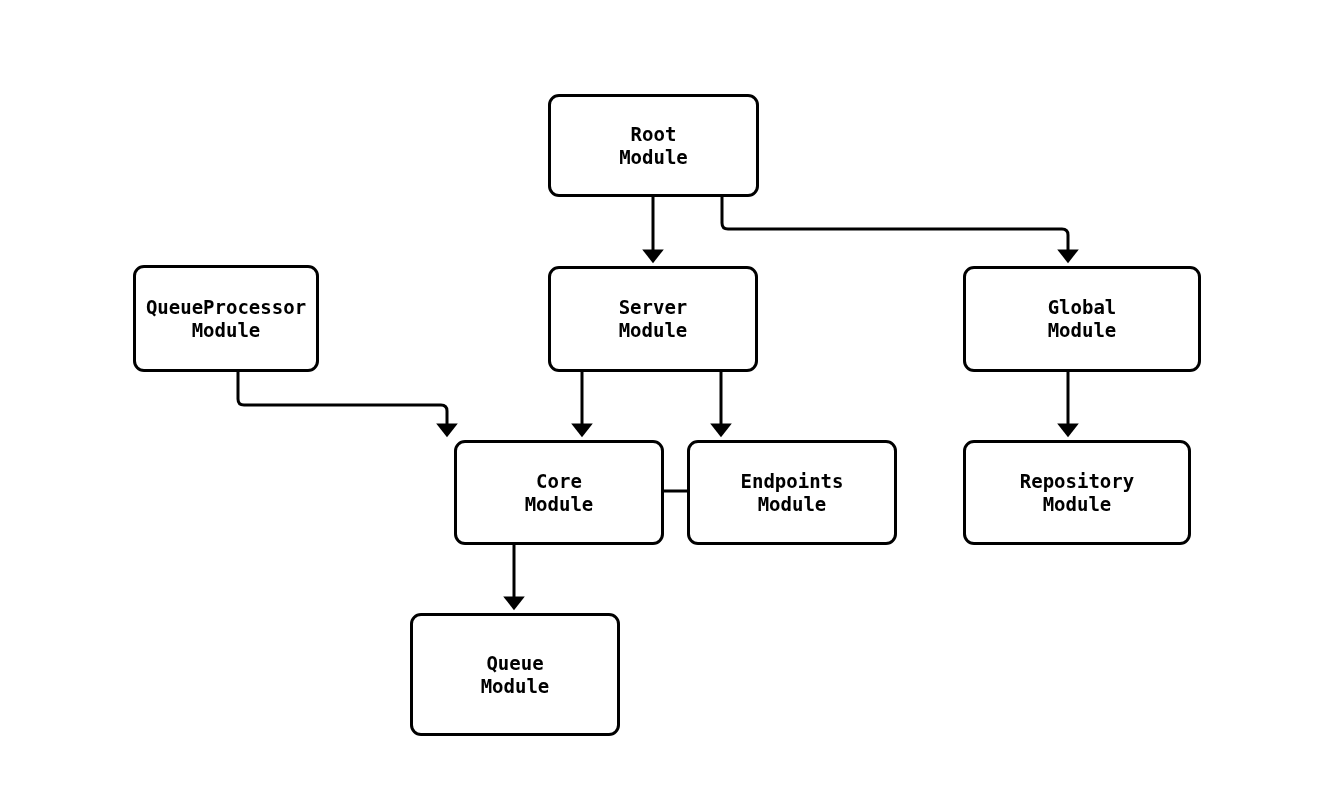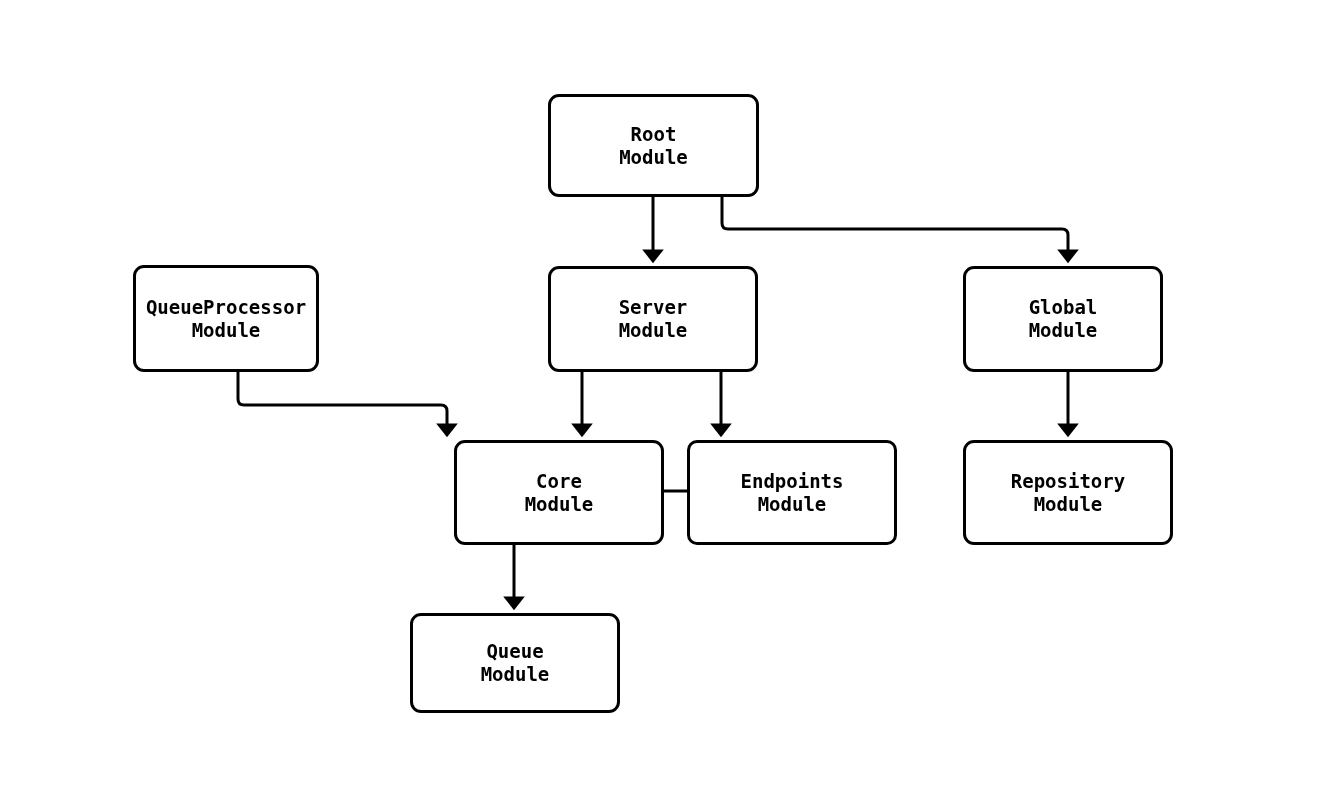--- a/index.html
+++ b/index.html
@@ -79,38 +79,38 @@
   <div class="node" style="left: 133px; top: 265px; width: 186px; height: 107px;">
     <span class="node-line">QueueProcessor</span>
     <span class="node-line">Module</span>
   </div>
 
   <div class="node" style="left: 548px; top: 266px; width: 210px; height: 106px;">
     <span class="node-line">Server</span>
     <span class="node-line">Module</span>
   </div>
 
-  <div class="node" style="left: 963px; top: 266px; width: 200px; height: 106px;">
+  <div class="node" style="left: 963px; top: 266px; width: 238px; height: 106px;">
     <span class="node-line">Global</span>
     <span class="node-line">Module</span>
   </div>
 
   <div class="node" style="left: 410px; top: 440px; width: 210px; height: 105px; margin-left: 44px;">
     <span class="node-line">Core</span>
     <span class="node-line">Module</span>
   </div>
 
-  <div class="node" style="left: 687px; top: 440px; width: 210px; height: 105px; border-radius: 10px;">
+  <div class="node" style="left: 687px; top: 440px; width: 210px; height: 105px;">
     <span class="node-line">Endpoints</span>
     <span class="node-line">Module</span>
   </div>
 
-  <div class="node" style="left: 963px; top: 440px; width: 210px; height: 105px;">
+  <div class="node" style="left: 963px; top: 440px; width: 228px; height: 105px;">
     <span class="node-line">Repository</span>
     <span class="node-line">Module</span>
   </div>
 
-  <div class="node" style="left: 410px; top: 613px; width: 210px; height: 100px;">
+  <div class="node" style="left: 410px; top: 613px; width: 210px; height: 123px;">
     <span class="node-line">Queue</span>
     <span class="node-line">Module</span>
   </div>
 
 </div>
 
 </body></html>

